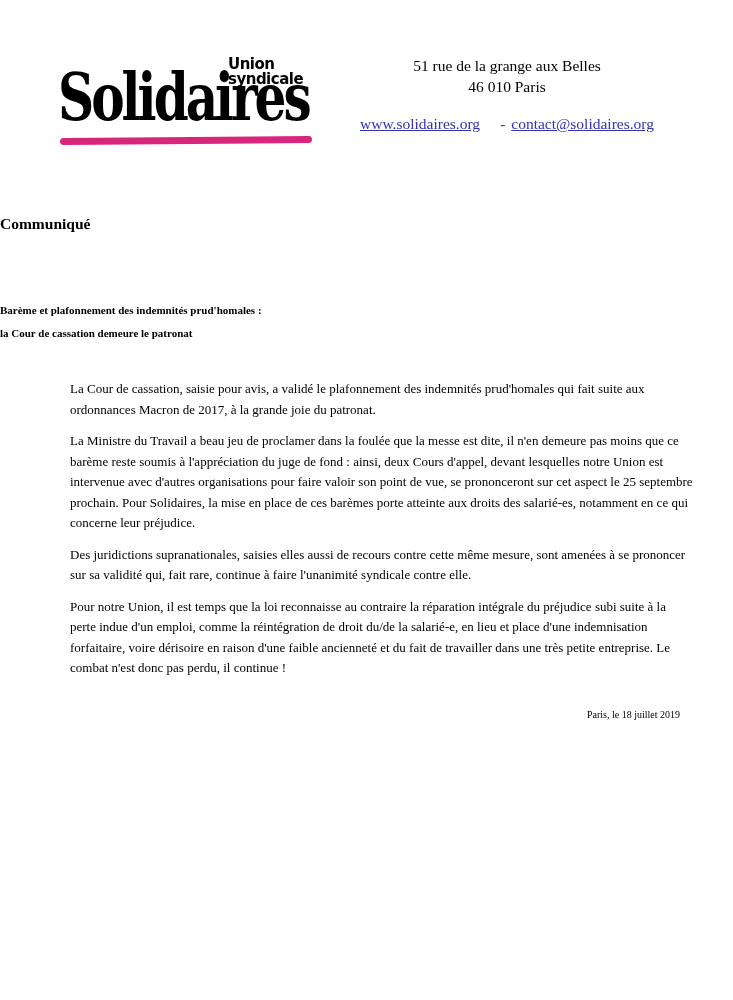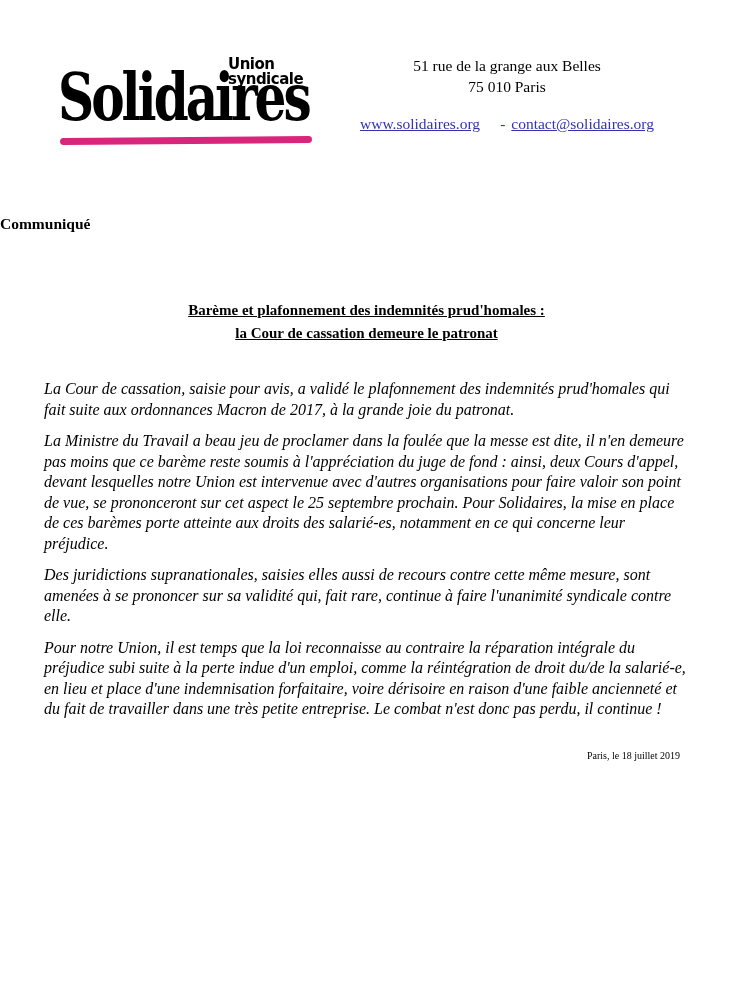--- a/index.html
+++ b/index.html
@@ -83,33 +83,31 @@
 
   
   .kicker {
     margin-top: 42px;
     text-align: left;
     font-weight: bold;
     font-size: 15.5px;
   }
   .doc-title {
     margin-top: 66px;
-    text-align: center;
+    text-align: left;
     font-weight: bold;
-    font-size: 15px;
+    font-size: 11px;
     line-height: 23px;
-    text-decoration: underline;
   }
   .body-text {
     margin-top: 34px;
-    padding-left: 44px;
+    padding-left: 70px;
     padding-right: 40px;
-    font-size: 16px;
+    font-size: 13px;
     line-height: 20.5px;
-    font-style: italic;
   }
   .body-text p { margin-bottom: 11px; }
   .date-line {
     margin-top: 30px;
     padding-right: 53px;
     text-align: right;
     font-size: 10px;
   }
 </style>
 </head>
@@ -123,21 +121,21 @@
       <div class="logo-tag">
         <div>Union</div>
         <div>syndicale</div>
       </div>
       <div class="logo-name">Solidaires</div>
       <div class="logo-underline"></div>
     </div>
 
     <div class="org-block">
       <div>51 rue de la grange aux Belles</div>
-      <div>75 010 Paris</div>
+      <div>46 010 Paris</div>
       <div class="org-links">
         <a href="#">www.solidaires.org</a><span class="link-separator">-</span><a href="#">contact@solidaires.org</a>
       </div>
     </div>
 
   </div>
 
   <div class="kicker">Communiqué</div>
 
   <h1 class="doc-title">

